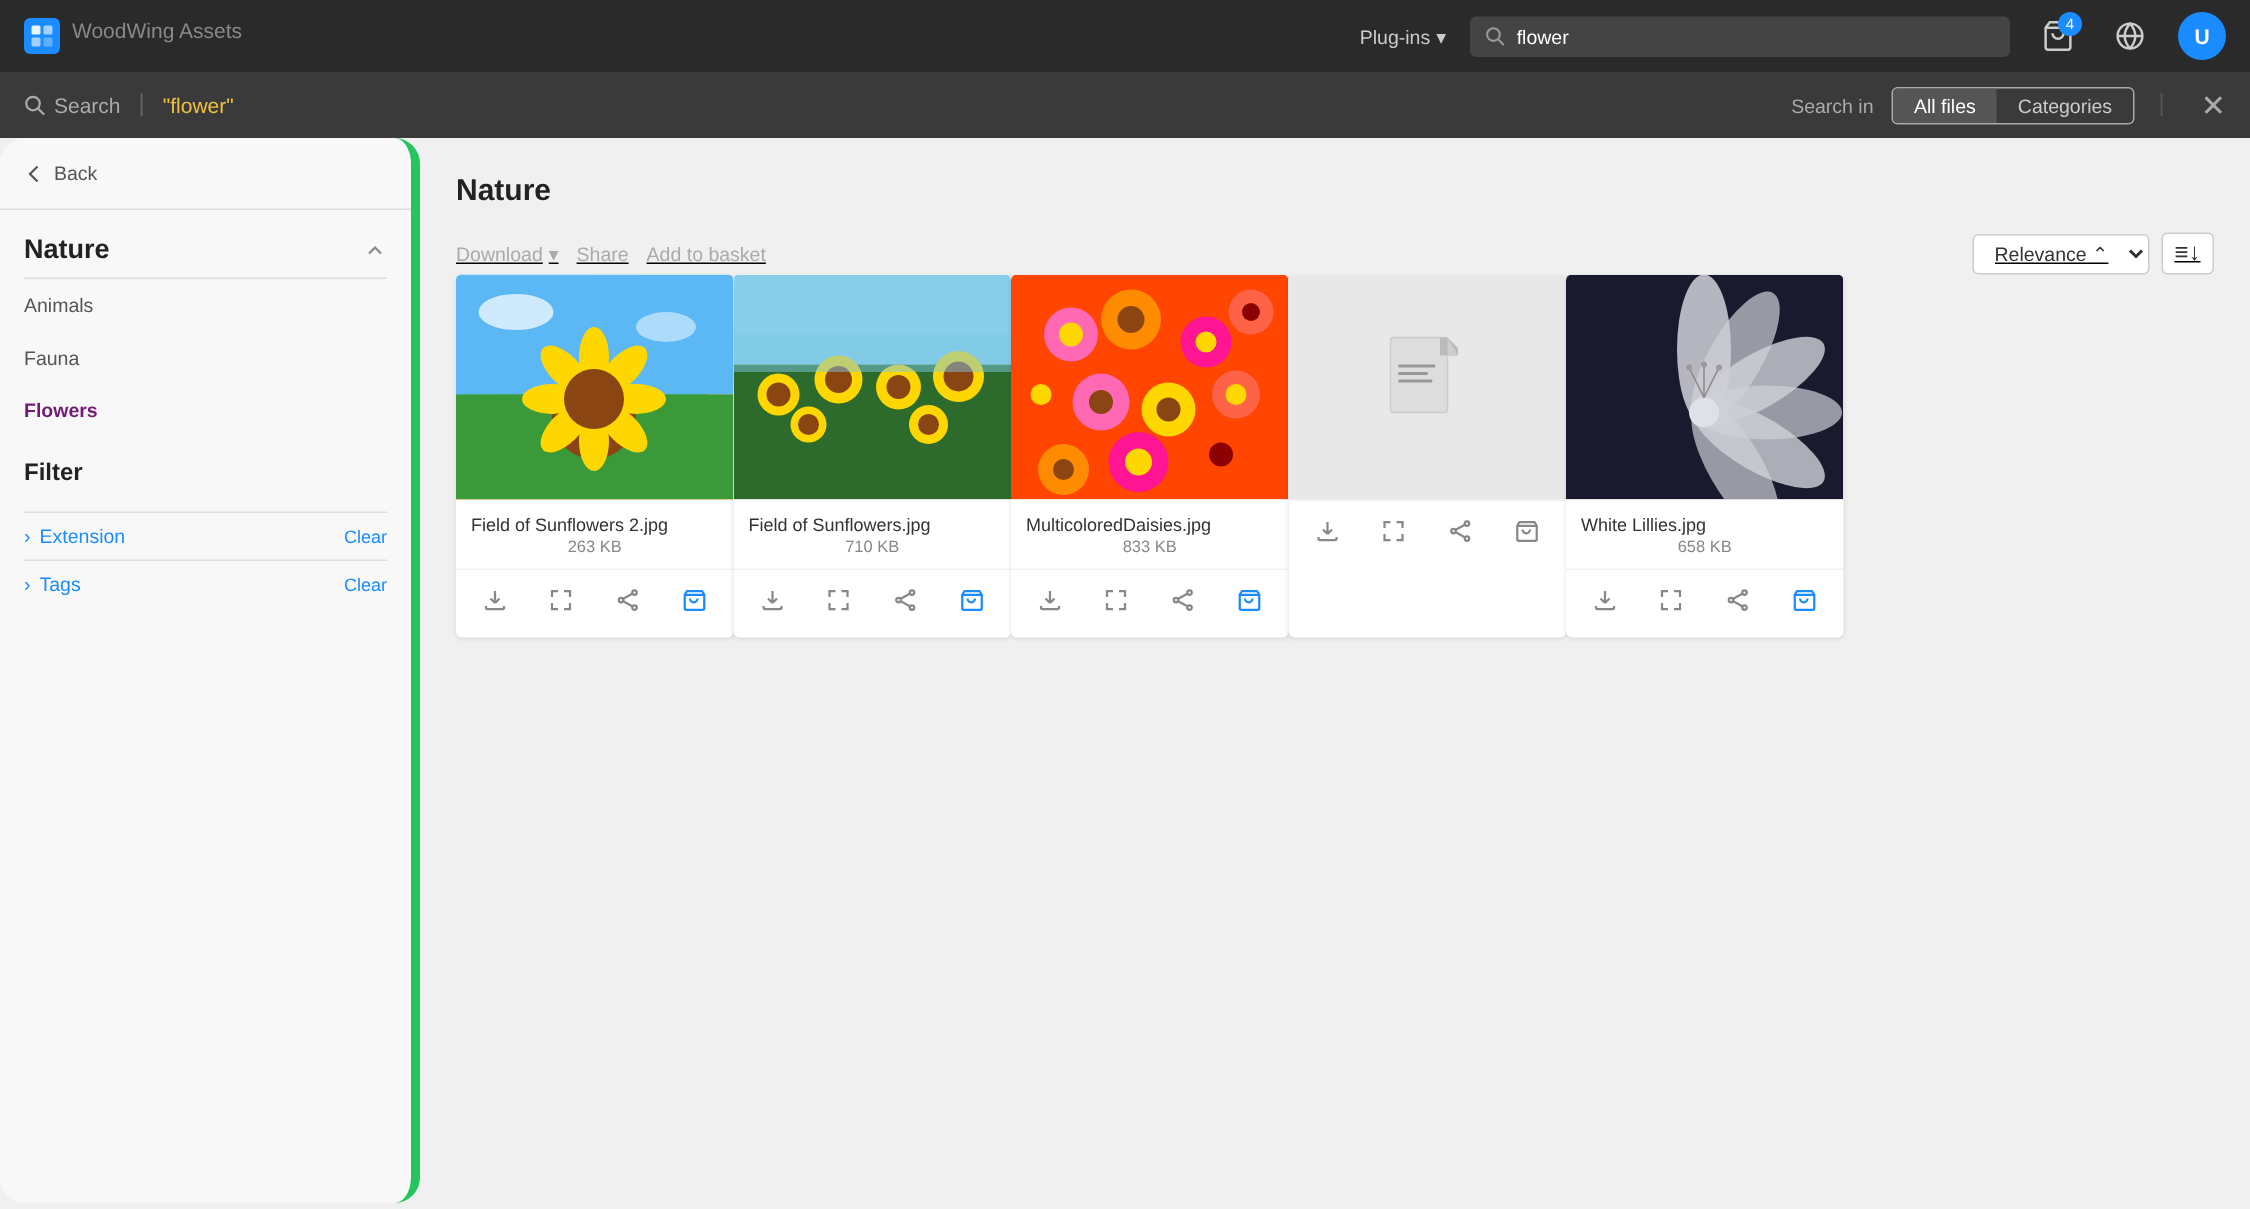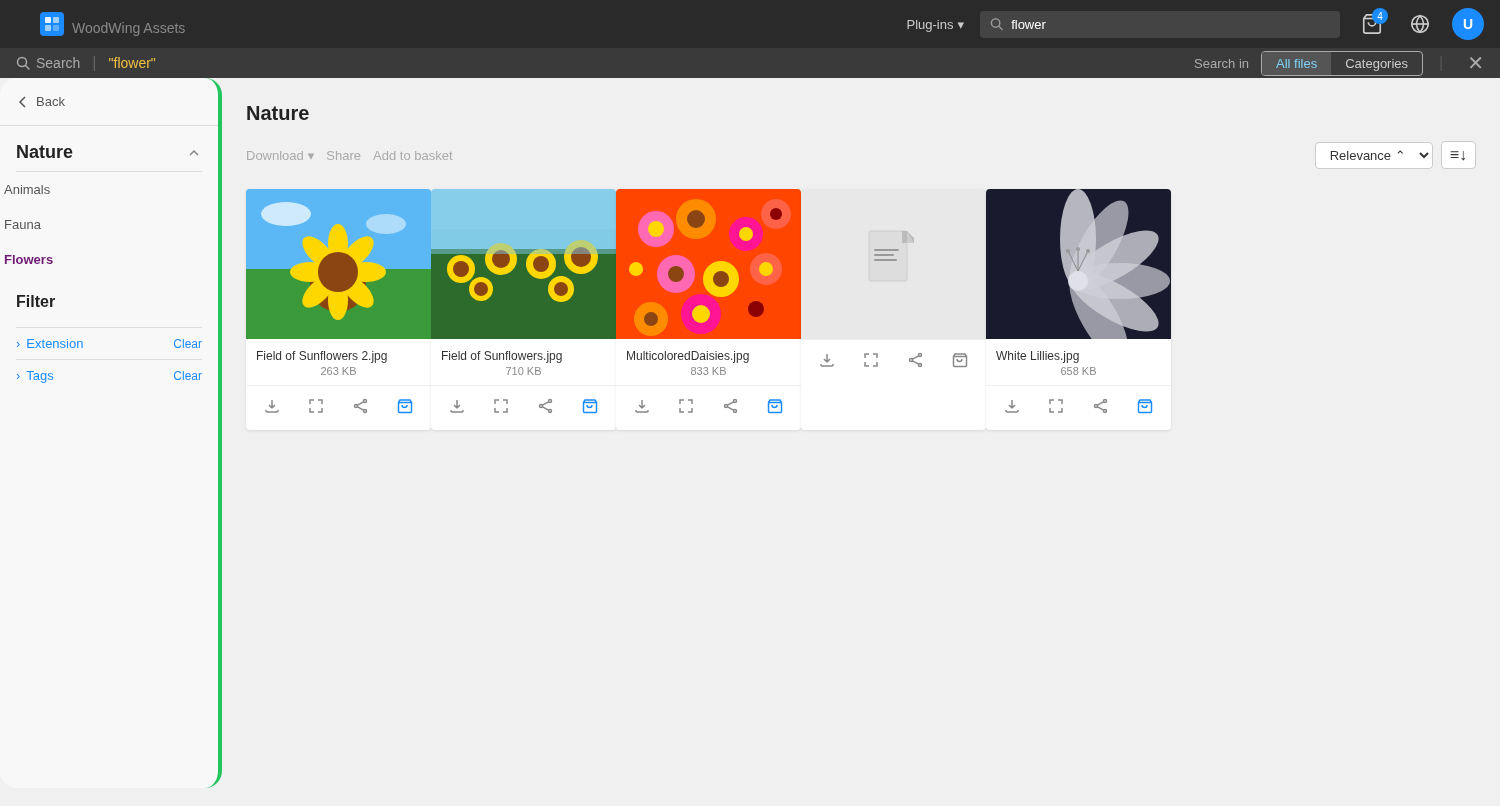--- a/index.html
+++ b/index.html
@@ -9,26 +9,25 @@
     .top-nav {
       background: #2a2a2a;
       height: 48px;
       display: flex;
       align-items: center;
       padding: 0 16px;
       gap: 16px;
     }
     .logo-area {
       display: flex;
-      align-items: flex-end;
+      align-items: flex-start;
       gap: 8px;
       color: white;
       font-size: 14px;
       font-weight: 500;
-      margin-left: 24px;
     }
     .logo-icon {
       width: 24px;
       height: 24px;
       background: #1a8cff;
       border-radius: 4px;
       display: flex;
       align-items: center;
       justify-content: center;
       color: white;
@@ -103,21 +102,21 @@
       justify-content: center;
       color: white;
       font-size: 14px;
       font-weight: bold;
       cursor: pointer;
     }
 
     
     .search-bar-secondary {
       background: #3a3a3a;
-      height: 30px;
+      height: 44px;
       display: flex;
       align-items: center;
       padding: 0 16px;
       gap: 8px;
     }
     .search-label {
       color: #aaa;
       font-size: 14px;
       display: flex;
       align-items: center;
@@ -151,21 +150,21 @@
     .search-toggle-btn {
       padding: 4px 14px;
       font-size: 13px;
       cursor: pointer;
       border: none;
       background: transparent;
       color: #ccc;
     }
     .search-toggle-btn.active {
       background: #555;
-      color: #7dd3fc;
+      color: #ffffff;
     }
     .close-btn {
       color: #aaa;
       font-size: 20px;
       cursor: pointer;
       background: none;
       border: none;
       margin-left: 8px;
     }
     .vert-divider {
@@ -174,23 +173,23 @@
     }
 
     
     .main-layout {
       display: flex;
       height: calc(806px - 96px);
     }
 
     
     .sidebar {
-      width: 222px;
+      width: 280px;
       background: #f8f8f8;
-      border-right: 4px solid #22c55e;
+      border-right: 6px solid #22c55e;
       overflow-y: auto;
       flex-shrink: 0;
       border-radius: 17px;
     }
     .sidebar-back {
       display: flex;
       align-items: center;
       gap: 6px;
       padding: 16px 16px;
       color: #555;
@@ -202,21 +201,21 @@
       font-size: 18px;
       font-weight: 600;
       color: #222;
       padding: 16px 16px 8px;
       display: flex;
       align-items: center;
       justify-content: space-between;
     }
     .sidebar-divider { border: none; border-top: 1px solid #ddd; margin: 0 16px; }
     .sidebar-nav-item {
-      padding: 10px 4px;
+      padding: 10px 16px;
       font-size: 13px;
       color: #555;
       cursor: pointer;
     }
     .sidebar-nav-item.active { color: #701a75; font-weight: 700; }
 
     .filter-section {
       padding: 16px;
     }
     .filter-title {
@@ -256,21 +255,21 @@
     .content-title {
       font-size: 20px;
       font-weight: 600;
       color: #222;
       margin-bottom: 16px;
     }
     .toolbar {
       display: flex;
       align-items: center;
       gap: 12px;
-      margin-bottom: 20px;
+      text-decoration: underline;
     }
     .toolbar-btn {
       font-size: 13px;
       color: #aaa;
       background: none;
       border: none;
       cursor: pointer;
       display: flex;
       align-items: center;
       gap: 4px;

